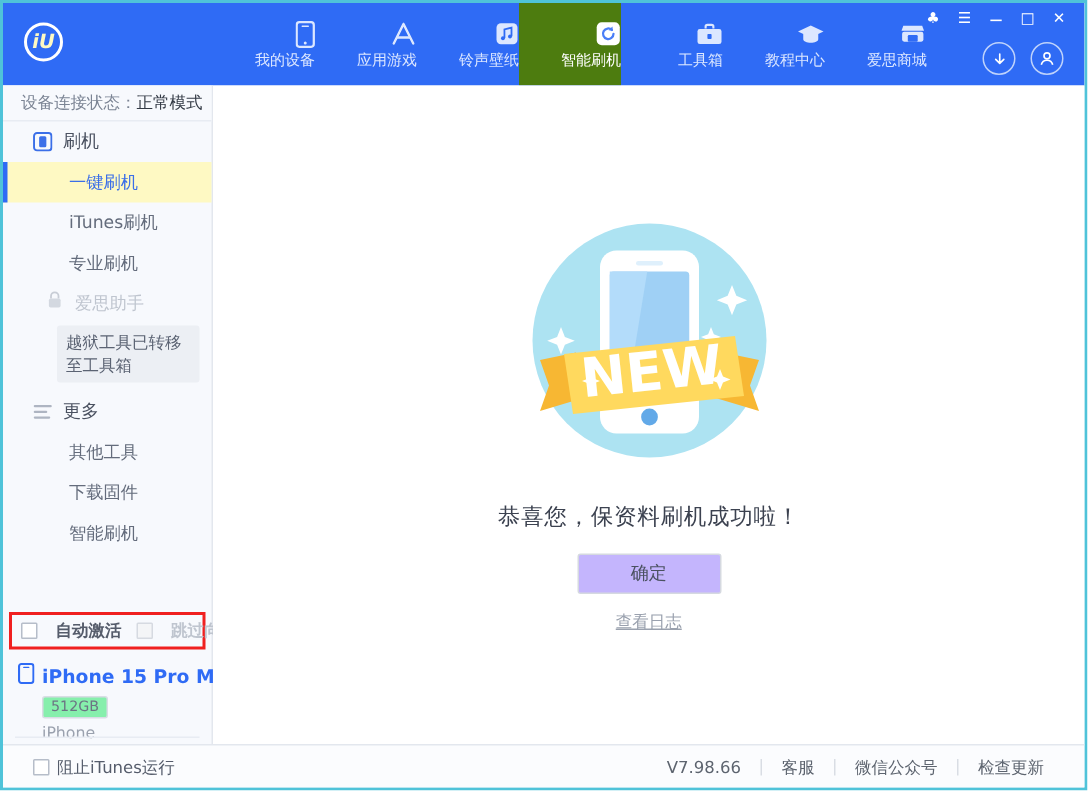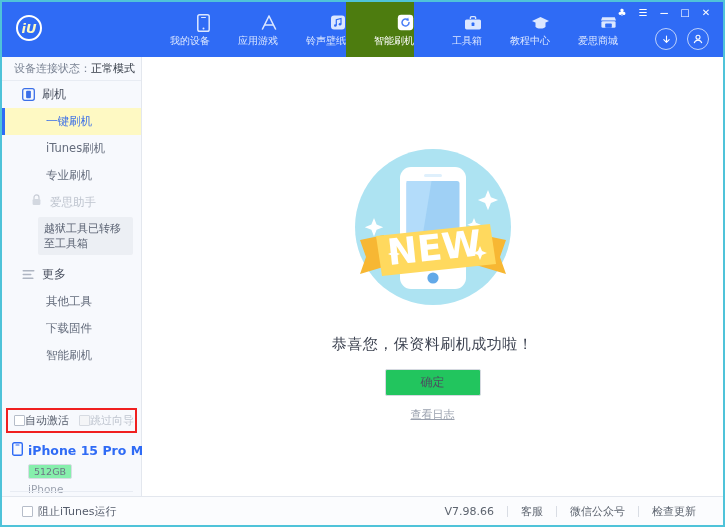--- a/index.html
+++ b/index.html
@@ -136,22 +136,22 @@
 
   .opts-row {
     position: absolute; left: 4px; top: 351px;
     width: 131px; height: 25px;
     display: flex; align-items: center; gap: 10px;
     padding-left: 6px;
     box-sizing: border-box;
     border: 2px solid #f02020;
   }
   .cbox {
-    display: flex; align-items: center; gap: 0;
-    font-size: 11px; color: #555c6b; cursor: pointer; white-space: nowrap;
+    display: flex; align-items: center; gap: 12px;
+    font-size: 11px; color: #555c6b; cursor: pointer; white-space: nowrap; font-weight: bold;
   }
   .cbox.disabled { color: #bfc5cf; cursor: default; }
   .cb {
     width: 11px; height: 11px;
     border: 1px solid #b6bdc9; background: #ffffff;
     box-sizing: border-box; border-radius: 1px;
     flex: 0 0 auto;
   }
   .cbox.disabled .cb { border-color: #d6dae1; background: #f4f5f7; }
 
@@ -200,21 +200,21 @@
     position: absolute; left: 0; right: 0; top: 278px;
     text-align: center;
     font-size: 15px; color: #3c4250;
     letter-spacing: 0.5px;
   }
   .confirm-btn {
     position: absolute; left: 50%; top: 312px;
     transform: translateX(-50%);
     width: 94px; height: 25px;
     border: 1px solid #d5d9e0;
-    background: #22c55e;
+    background: #c4b5fd;
     color: #4a5160; font-size: 12px;
     display: flex; align-items: center; justify-content: center;
     border-radius: 2px; cursor: pointer;
     font-family: Liberation Serif, serif;
   }
   .log-link {
     position: absolute; left: 0; right: 0; top: 350px;
     text-align: center;
     font-size: 11px; color: #9aa1ae;
     text-decoration: underline; cursor: pointer;

